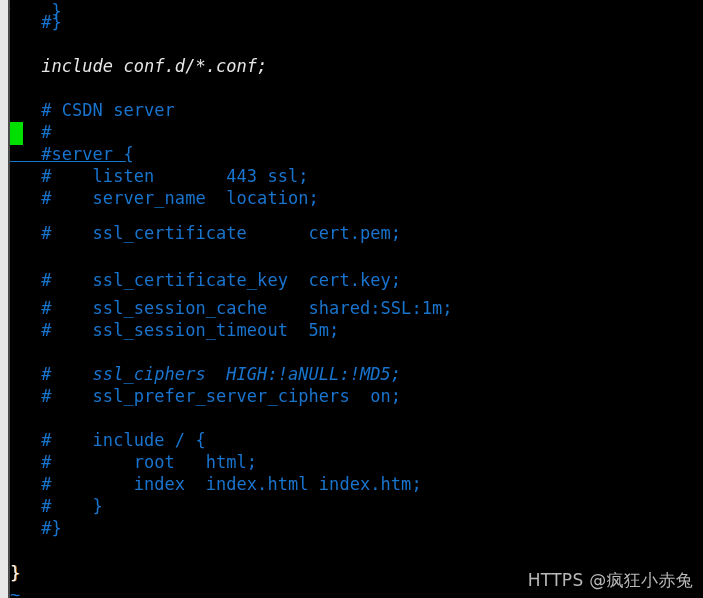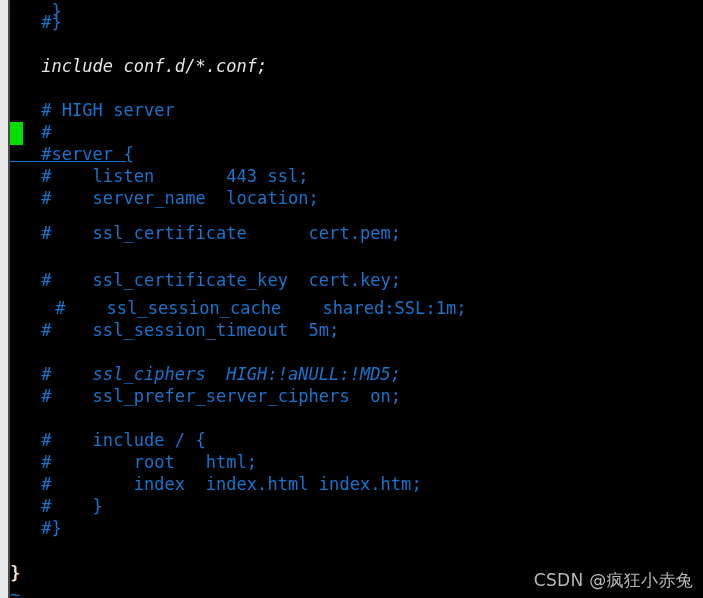--- a/index.html
+++ b/index.html
@@ -107,30 +107,30 @@
 <body>
 
 <div id="screen">
 
   <div id="code">
       <div class="line c-comment" style="top: 0px;">#    }</div>
       <div class="line c-comment" style="top: 11px;">    #}</div>
       <div class="line c-comment" style="top: 33px;"></div>
       <div class="line c-plain" style="top: 55px;">    include conf.d/*.conf;</div>
       <div class="line c-comment" style="top: 77px;"></div>
-      <div class="line c-comment" style="top: 99px;">    # HIGH server</div>
+      <div class="line c-comment" style="top: 99px;">    # CSDN server</div>
       <div class="line c-comment" style="top: 121px;">    #</div>
       <div class="line c-comment" style="top: 143px; text-decoration: underline;">    #server {</div>
       <div class="line c-comment" style="top: 165px;">    #    listen       443 ssl;</div>
       <div class="line c-comment" style="top: 187px;">    #    server_name  location;</div>
       <div class="line c-comment" style="top: 209px;"></div>
       <div class="line c-comment" style="top: 222px;">    #    ssl_certificate      cert.pem;</div>
       <div class="line c-comment" style="top: 269px;">    #    ssl_certificate_key  cert.key;</div>
       <div class="line c-comment" style="top: 275px;"></div>
-      <div class="line c-comment" style="top: 297px; padding-left: 14px;">    #    ssl_session_cache    shared:SSL:1m;</div>
+      <div class="line c-comment" style="top: 297px;">    #    ssl_session_cache    shared:SSL:1m;</div>
       <div class="line c-comment" style="top: 319px;">    #    ssl_session_timeout  5m;</div>
       <div class="line c-comment" style="top: 341px;"></div>
       <div class="line c-comment" style="top: 363px; font-style: italic;">    #    ssl_ciphers  HIGH:!aNULL:!MD5;</div>
       <div class="line c-comment" style="top: 385px;">    #    ssl_prefer_server_ciphers  on;</div>
       <div class="line c-comment" style="top: 407px;"></div>
       <div class="line c-comment" style="top: 429px;">    #    include / {</div>
       <div class="line c-comment" style="top: 451px;">    #        root   html;</div>
       <div class="line c-comment" style="top: 473px;">    #        index  index.html index.htm;</div>
       <div class="line c-comment" style="top: 495px;">    #    }</div>
       <div class="line c-comment" style="top: 517px;">    #}</div>
@@ -138,15 +138,15 @@
 
   <div id="closing-brace">}</div>
 
   <div id="tilde-row">~</div>
 
   <div id="left-strip"></div>
   <div id="left-strip-shadow"></div>
 
   <div id="cursor-block"></div>
 
-  <div id="watermark">CSDN @疯狂小赤兔</div>
+  <div id="watermark">HTTPS @疯狂小赤兔</div>
 
 </div>
 
 </body></html>

